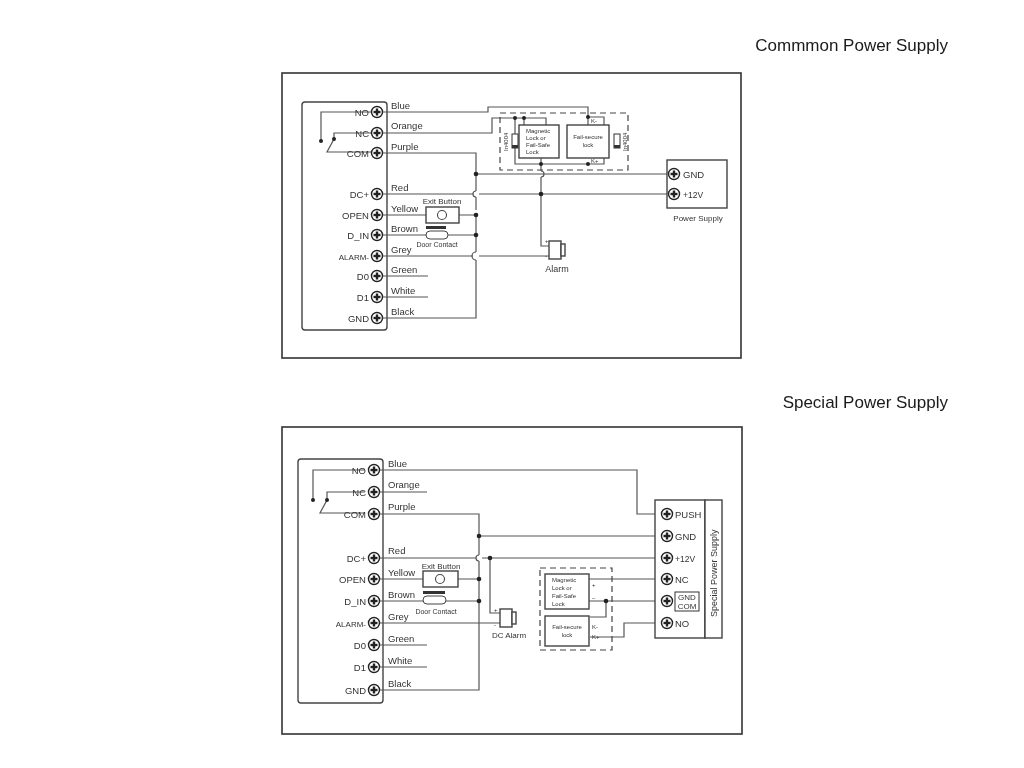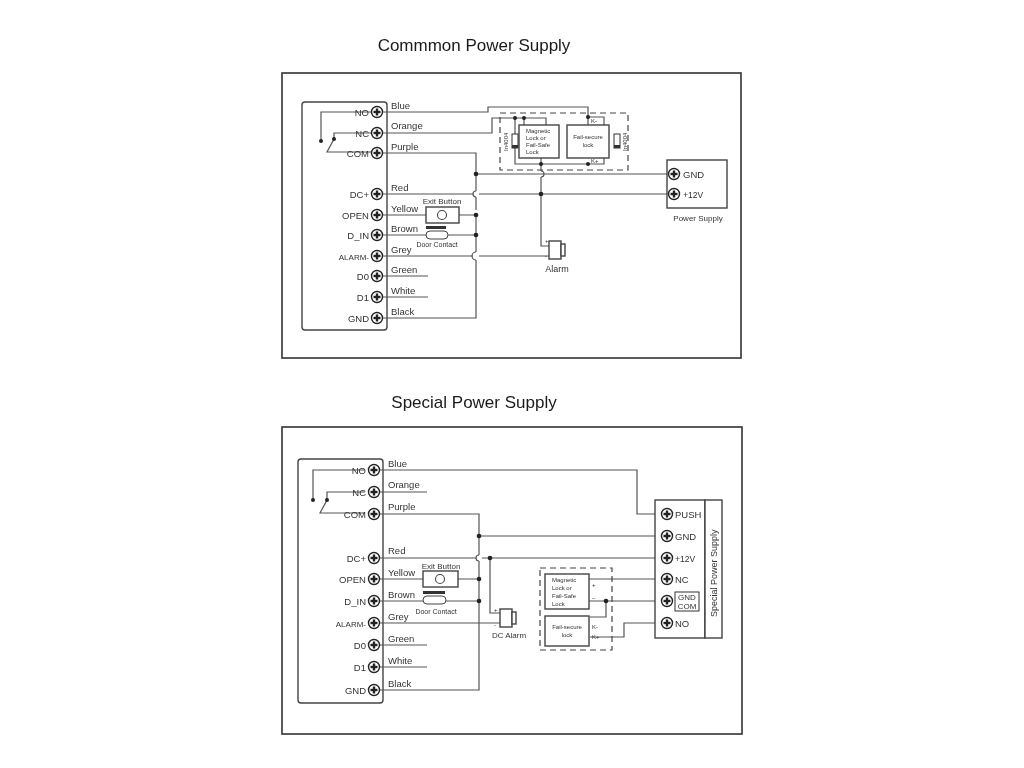--- a/index.html
+++ b/index.html
@@ -1,18 +1,18 @@
 <!DOCTYPE html>
 <html><head>
 <meta charset="utf-8">
 <style>
   html, body { margin: 0; padding: 0; background: #ffffff; }
   body { width: 1024px; height: 768px; position: relative; overflow: hidden;
          font-family: "Liberation Sans", sans-serif; color: #222; }
-  .title { position: absolute; left: 0; width: 948px; text-align: center;
+  .title { position: absolute; left: 0; width: 948px; text-align: right;
            font-size: 17px; color: #1a1a1a; }
   svg { position: absolute; left: 0; top: 0; }
   svg text { font-family: "Liberation Sans", sans-serif; fill: #333; }
   .w { stroke: #555; stroke-width: 1.2; fill: none; }
   .frame { stroke: #333; stroke-width: 1.6; fill: none; }
   .box { stroke: #444; stroke-width: 1.4; fill: #fff; }
   .dash { stroke: #444; stroke-width: 1.2; fill: none; stroke-dasharray: 6 4; }
   .dot { fill: #222; }
   .lbl { font-size: 9.5px; }
   .sm { font-size: 7px; }

